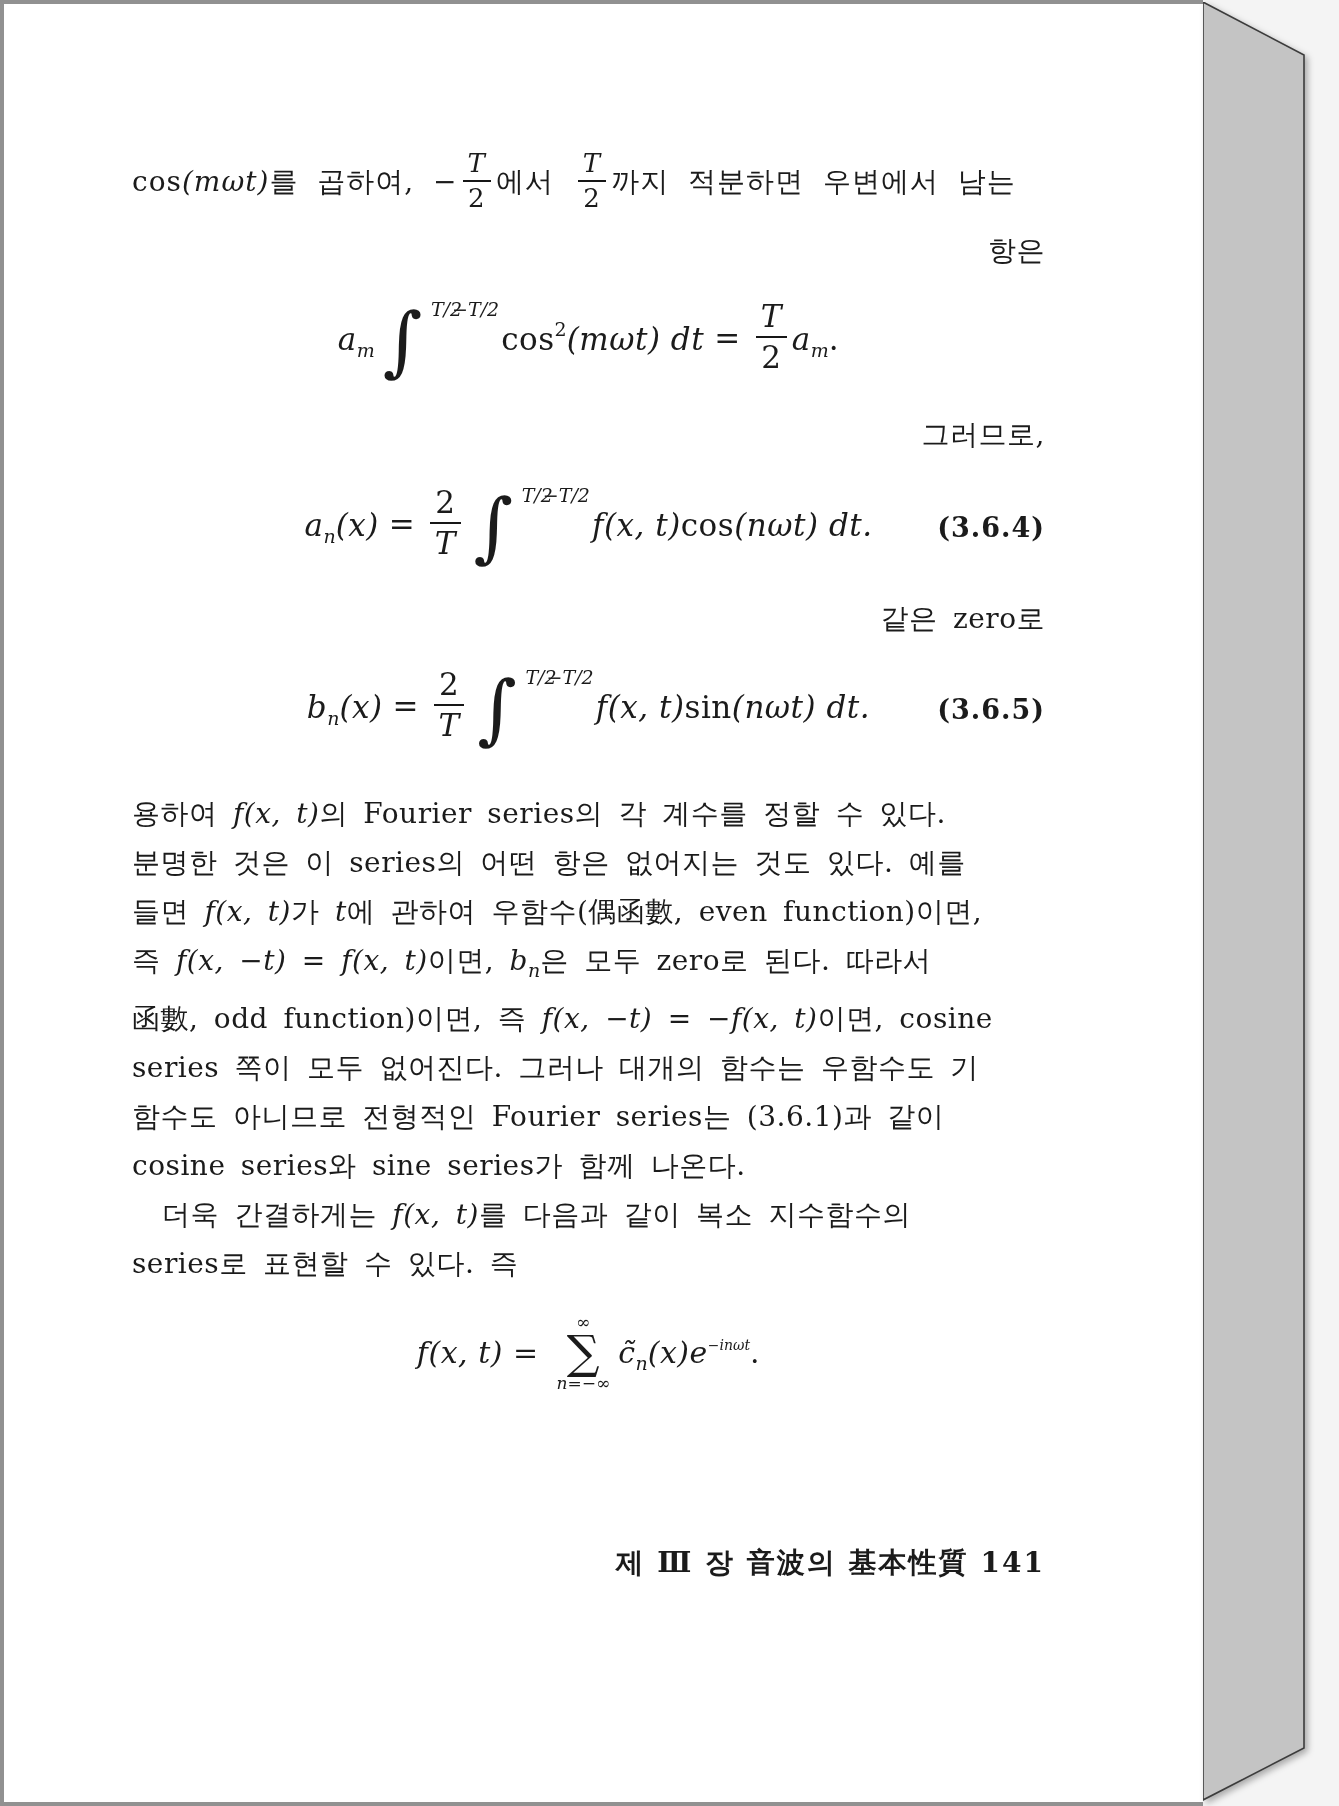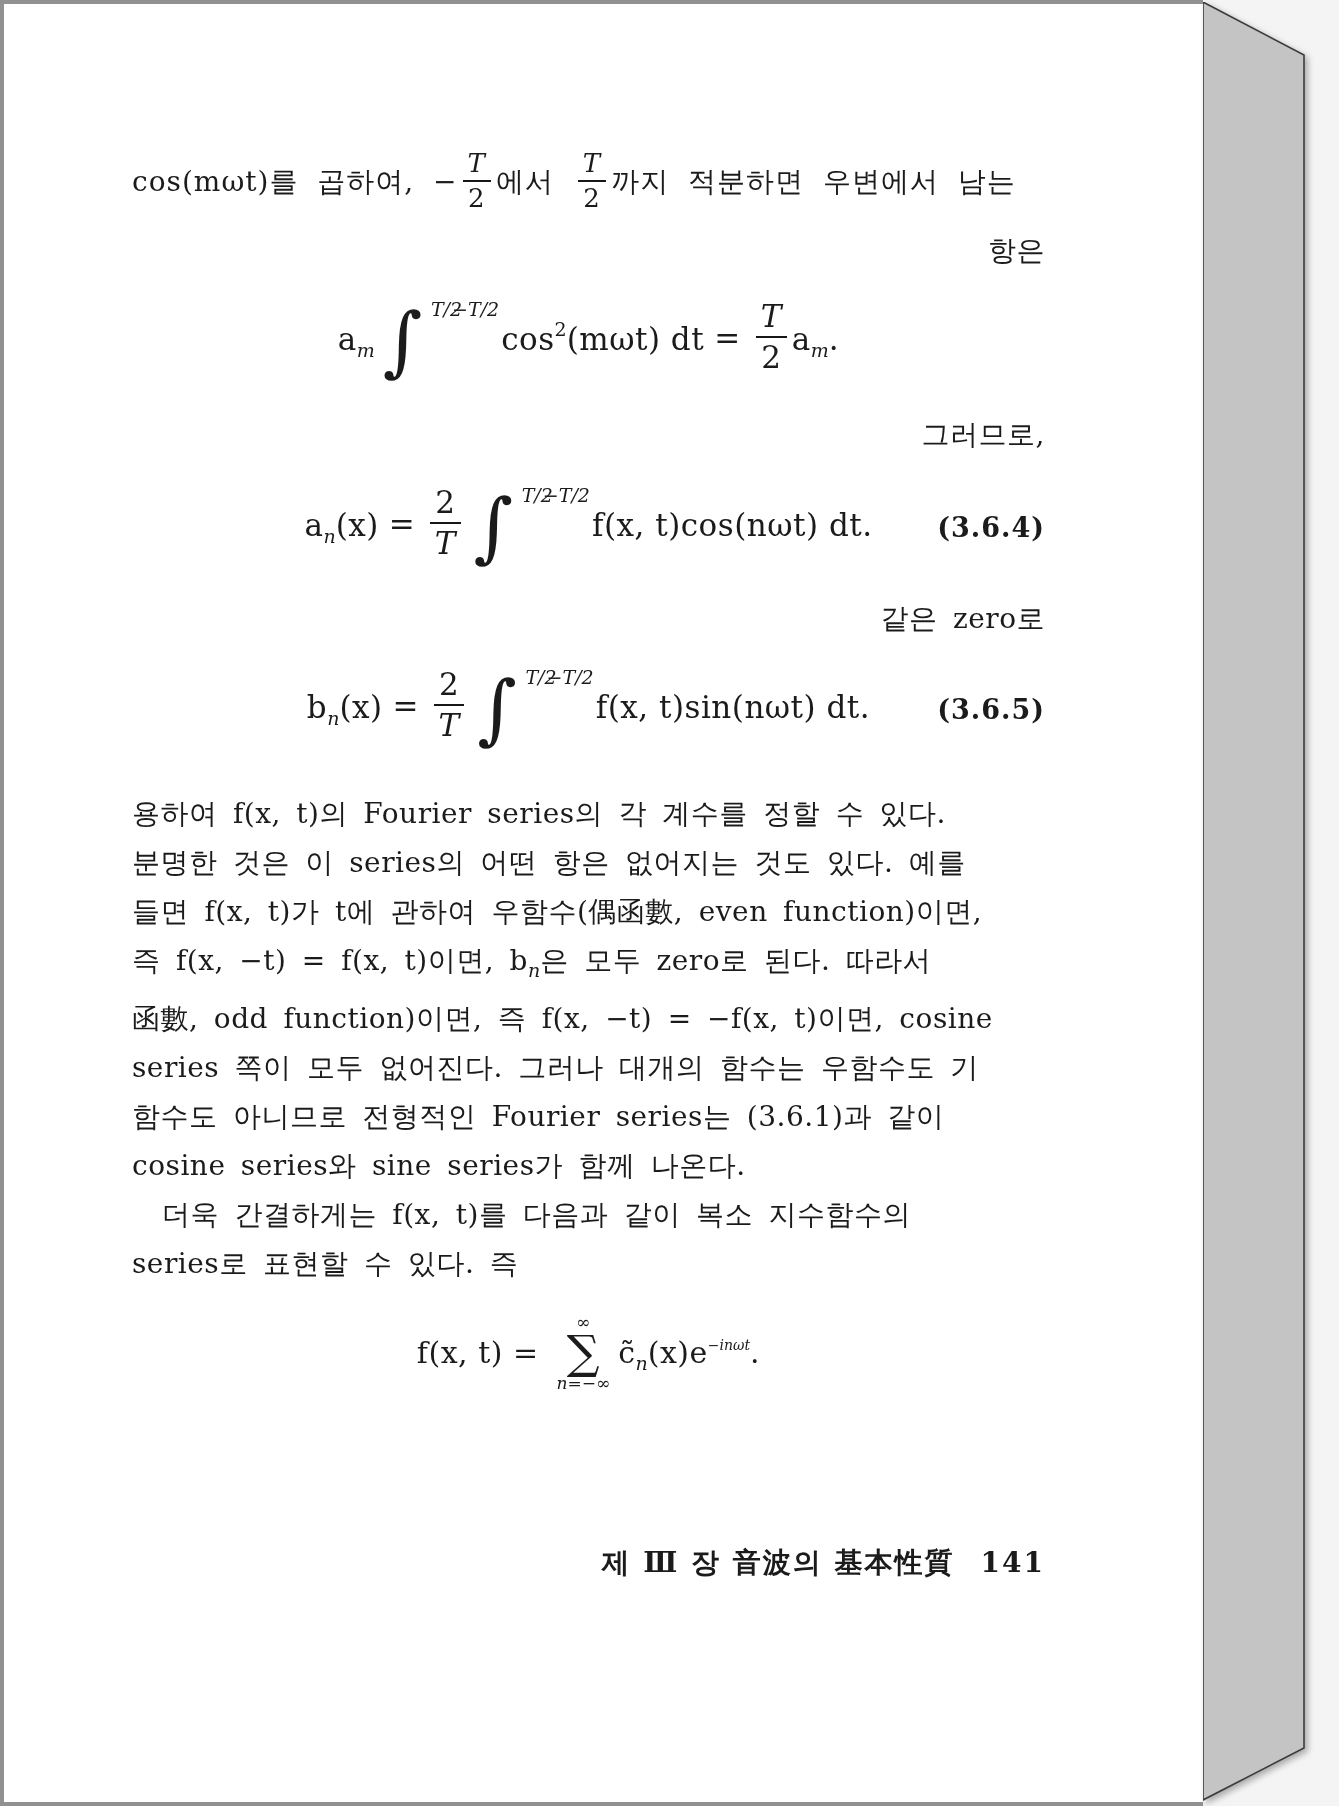--- a/index.html
+++ b/index.html
@@ -25,21 +25,21 @@
     filter:drop-shadow(3px 3px 3px rgba(0,0,0,0.30));
   }
   .content {
     position:relative;
     padding:148px 158px 0 128px;
     font-size:28px;
     letter-spacing:0.5px;
   }
   .txt-line { line-height:52px; word-spacing:6px; white-space:nowrap;text-align:right; }
   .intro-line { margin-bottom:10px; word-spacing:9px; letter-spacing:1px; white-space:nowrap; }
-  .it { }
+  .it { font-style:italic; }
   .rm { font-style:normal; }
   
   .frac { display:inline-block; vertical-align:middle; text-align:center; margin:0 5px; position:relative; top:-4px; font-style:italic; }
   .frac .fnum { display:block; border-bottom:2px solid #161616; padding:0 5px 3px; line-height:1.05; }
   .frac .fden { display:block; padding-top:3px; line-height:1.05; }
   .frac-sm { font-size:26px; top:-2px; }
   
   .integral { display:inline-flex; vertical-align:middle; align-items:stretch; height:92px; margin:0 2px 0 8px; }
   .int-sign { font-size:76px; line-height:92px; font-style:italic; font-weight:400; }
   .int-lims { display:flex; flex-direction:row; justify-content:space-between; padding:3px 0 3px; font-size:19px; letter-spacing:0; margin-left:-4px; }
@@ -60,21 +60,21 @@
   .rel { margin:0 10px; }
   .eq-a { margin:18px 0 22px; }
   .eq-364 { margin:20px 0 20px; }
   .eq-365 { margin:18px 0 26px; }
   .eq-sum { margin:28px 0 0; font-size:30px; }
   
   .para { margin-top:34px; }
   .para-line { line-height:49px; word-spacing:6px; white-space:nowrap; }
   .para-line.indent { text-indent:30px; }
   .footer { position:absolute; top:1540px; right:158px; font-size:28px; font-weight:bold; letter-spacing:2px; white-space:nowrap; }
-  .footer .pagenum { margin-left:26px; }
+  .footer .pagenum { margin-left:12px; }
 </style>
 </head>
 <body>
 
 <div class="page">
   <div class="content">
 
     <div class="intro-line"><span class="rm">cos</span><span class="it">(mωt)</span><span>를 곱하여,  −</span><span class="frac frac-sm"><span class="fnum">T</span><span class="fden rm">2</span></span><span>에서</span>&nbsp;<span class="frac frac-sm"><span class="fnum">T</span><span class="fden rm">2</span></span><span>까지 적분하면 우변에서 남는</span></div>
 
     <div class="txt-line"><span>항은</span></div>

